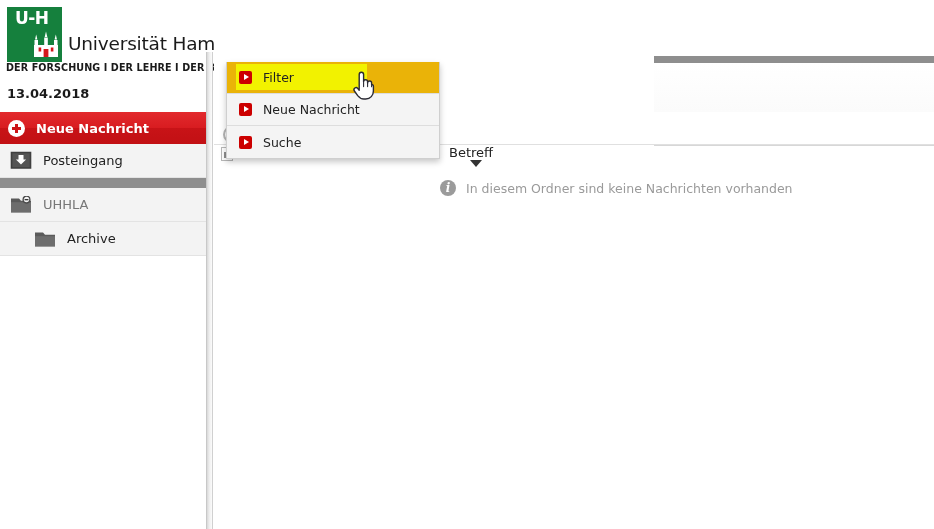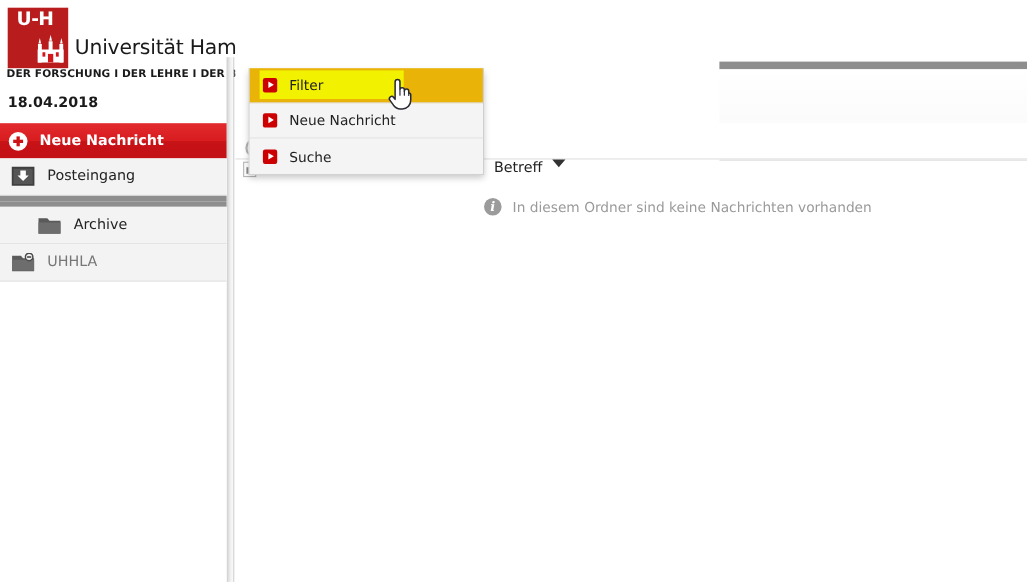--- a/index.html
+++ b/index.html
@@ -24,21 +24,21 @@
     top: 0;
     width: 222px;
     height: 112px;
   }
   #logo-mark {
     position: absolute;
     left: 7px;
     top: 7px;
     width: 55px;
     height: 55px;
-    background: #b91c1c;
+    background: #15803d;
   }
   #logo-uh {
     position: absolute;
     left: 8px;
     top: 3px;
     color: #ffffff;
     font-family: "DejaVu Sans", sans-serif;
     font-size: 17px;
     font-weight: bold;
     letter-spacing: -0.5px;
@@ -346,22 +346,23 @@
     top: 40px;
     width: 216px;
     height: 6px;
     background: #8e8e8e;
   }
   #sort-control {
     position: absolute;
     left: 235px;
     top: 33px;
     display: flex;
-    align-items: flex-start;
+    align-items: center;
     cursor: pointer;
+    flex-direction: column;
   }
   #sort-label {
     font-family: "DejaVu Sans", sans-serif;
     font-size: 13px;
     color: #222222;
   }
   #sort-caret {
     margin-left: 9px;
     width: 0; height: 0;
     border-left: 6px solid transparent;
@@ -435,21 +436,21 @@
       </g>
       <g fill="#d2181b">
         <rect x="9.6" y="18" width="4.8" height="8"></rect>
         <rect x="4.6" y="16.5" width="2.6" height="4"></rect>
         <rect x="16.8" y="16.5" width="2.6" height="4"></rect>
       </g>
     </svg>
   </div>
   <div id="logo-wordmark">Universität Hamburg</div>
   <div id="logo-tagline">DER FORSCHUNG I DER LEHRE I DER BILDUNG</div>
-  <div id="header-date">18.04.2018</div>
+  <div id="header-date">13.04.2018</div>
 </div>
 
 <div id="topnav">
   <div class="nav-tab active">
     <span class="nav-label">Webmail</span>
     <span class="nav-caret"></span>
   </div>
   <div class="nav-tab">
     <span class="nav-label">Kalender</span>
     <span class="nav-caret"></span>
@@ -507,37 +508,37 @@
     </svg>
     <span class="folder-label">Posteingang</span>
   </div>
 
   <div class="sep-bar"></div>
 
 
   <div class="sep-bar"></div>
 
 
-  <div class="folder-row indent">
-    <svg width="22" height="18" viewBox="0 0 22 18">
-      <path fill="#5a5a5a" d="M1 2.5h8l2 2.2h10v11.8H1z"></path>
-      <path fill="#6d6d6d" d="M1 6.2h20v10H1z"></path>
-    </svg>
-    <span class="folder-label">Archive</span>
-  </div>
-
   <div class="folder-row">
     <svg width="22" height="18" viewBox="0 0 22 18">
       <path fill="#5a5a5a" d="M1 2.5h8l2 2.2h10v11.8H1z"></path>
       <path fill="#6d6d6d" d="M1 6.2h20v10H1z"></path>
       <circle cx="16.5" cy="3.6" r="3.4" fill="#f3f3f3" stroke="#4a4a4a" stroke-width="1.3"></circle>
       <rect x="14.6" y="3" width="3.8" height="1.3" fill="#333333"></rect>
     </svg>
     <span class="folder-label muted">UHHLA</span>
   </div>
+
+  <div class="folder-row indent">
+    <svg width="22" height="18" viewBox="0 0 22 18">
+      <path fill="#5a5a5a" d="M1 2.5h8l2 2.2h10v11.8H1z"></path>
+      <path fill="#6d6d6d" d="M1 6.2h20v10H1z"></path>
+    </svg>
+    <span class="folder-label">Archive</span>
+  </div>
 </div>
 
 <div id="dropdown">
   <div class="menu-item highlighted">
     <span class="menu-hl"></span>
     <span class="play-icon"></span>
     <span class="menu-label">Filter</span>
   </div>
   <div class="menu-item">
     <span class="play-icon"></span>

